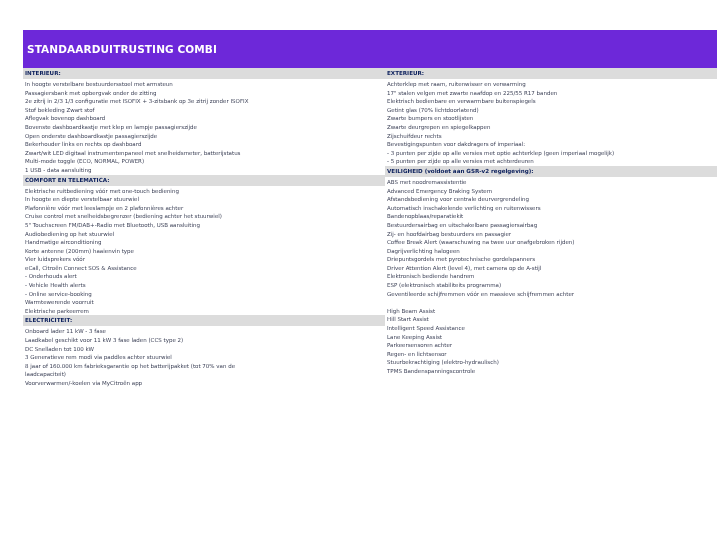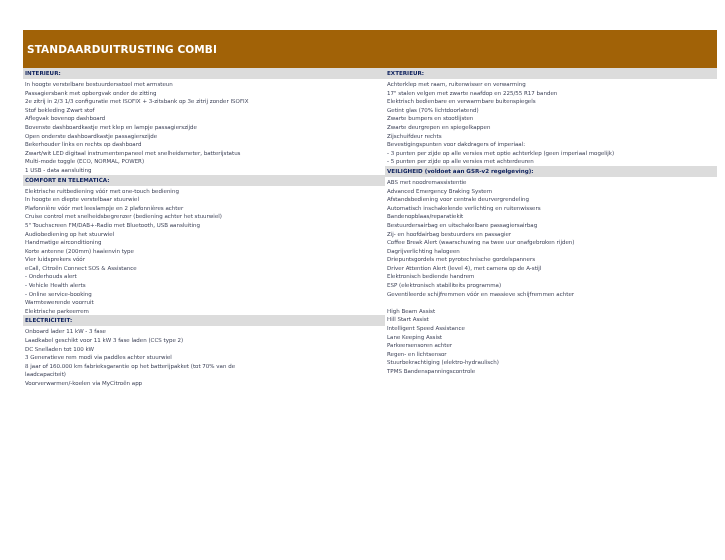--- a/index.html
+++ b/index.html
@@ -1,19 +1,19 @@
 <!DOCTYPE html>
 <html><head>
 <meta charset="utf-8">
 <style>
   html, body { margin: 0; padding: 0; background: #ffffff; }
   body { width: 725px; height: 560px; position: relative; overflow: hidden;
          font-family: "DejaVu Sans", "Liberation Sans", sans-serif; color: #2b2f45; }
   .title-bar { position: absolute; left: 23px; top: 30px; width: 694px; height: 38px;
-               background: #a16207; }
+               background: #6d28d9; }
   .title-bar h1 { margin: 0; position: absolute; left: 4px; top: 13px;
                   font-family: "DejaVu Sans", sans-serif; font-weight: bold; font-size: 10.5px;
                   color: #ffffff; letter-spacing: 0.1px; }
   .col { position: absolute; top: 68px; }
   .col.left { left: 23px; width: 362px; }
   .col.right { left: 385px; width: 332px; }
   .sec-head { height: 11px; background: #dcdcdc; font-size: 5.6px; font-weight: bold;
               color: #0b1f5c; line-height: 11px; padding-left: 2px; white-space: nowrap; overflow: hidden; }
   .row { height: 8.6px; font-size: 5.5px; line-height: 8.6px; padding-left: 2px;
          white-space: nowrap; color: #3a3f55; }

